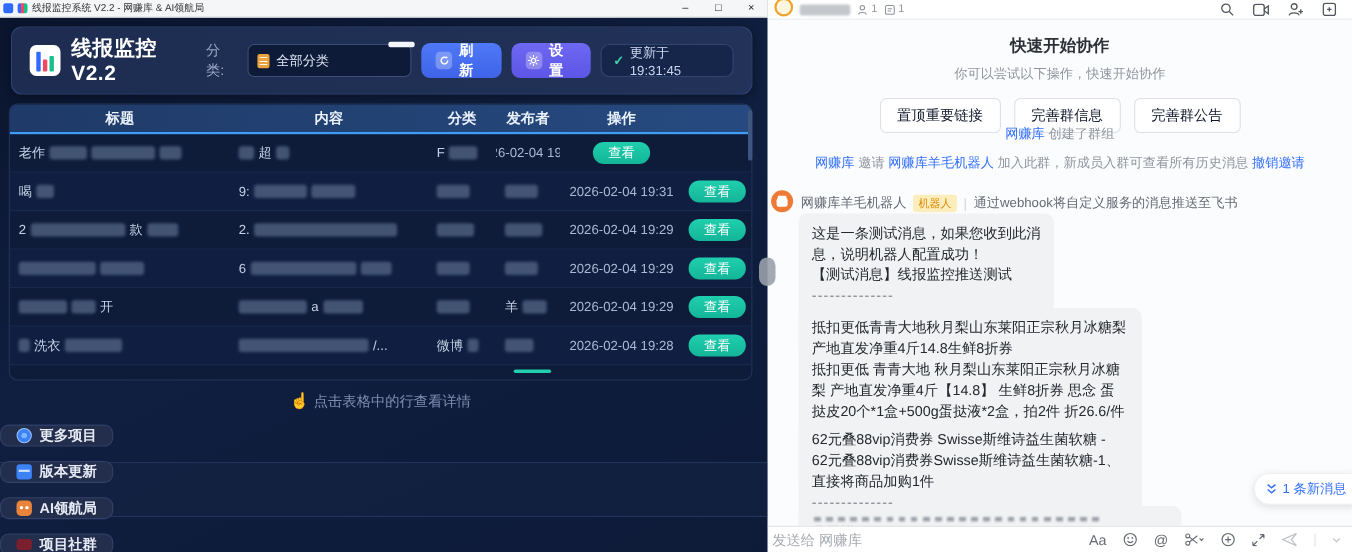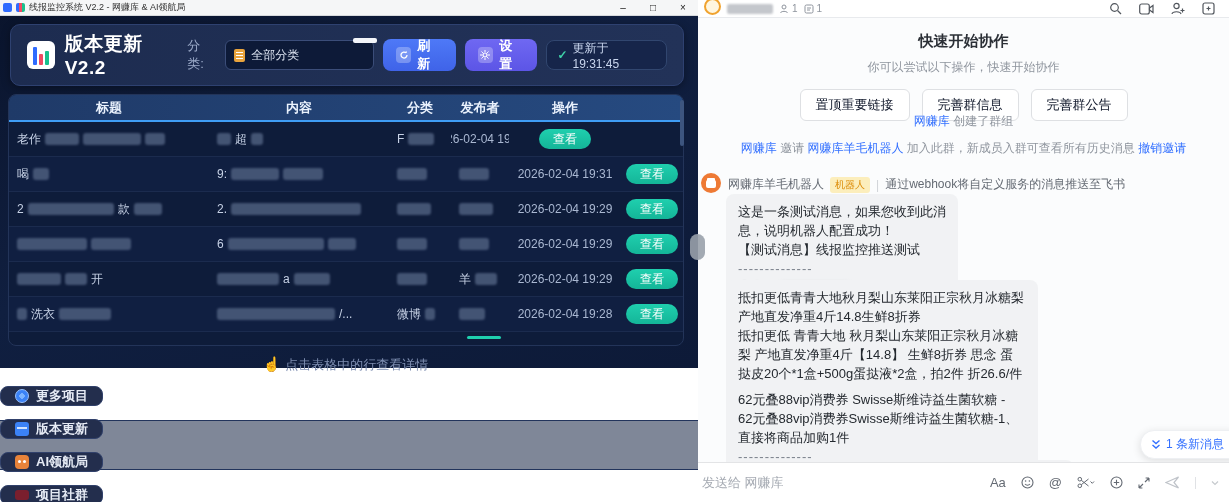--- a/index.html
+++ b/index.html
@@ -1,21 +1,21 @@
 <!DOCTYPE html>
 <html><head>
 <meta charset="utf-8">
 <style>
   * { margin:0; padding:0; box-sizing:border-box; }
   html,body { width:1229px; height:502px; overflow:hidden; background:#fff;
               font-family:"Liberation Sans", sans-serif; }
   .stage { position:absolute; left:0; top:0; width:1229px; height:502px; overflow:hidden; }
 
   
-  .lw { position:absolute; left:0; top:0; width:698px; height:368px; background:linear-gradient(155deg,#0a142c 0%,#101f40 45%,#0d1a38 100%); }
+  .lw { position:absolute; left:0; top:0; width:698px; height:502px; background:linear-gradient(155deg,#0a142c 0%,#101f40 45%,#0d1a38 100%); }
   .lw-titlebar { position:absolute; left:0; top:0; width:100%; height:16px; background:#f5f6f7; border-bottom:1px solid #d8dadd; display:flex; align-items:center; padding-left:3px; gap:4px; }
   .tb-ico { width:9px; height:9px; border-radius:2px; flex:0 0 auto; }
   .tb-ico.a { background:#2f6bff; }
   .tb-ico.b { background:linear-gradient(90deg,#2f6bff 33%,#f04a63 33%,#f04a63 66%,#19c08d 66%); }
   .tb-title { font-size:9px; color:#333; white-space:nowrap; }
   .tb-controls { margin-left:auto; display:flex; height:16px; }
   .tb-btn { width:30px; height:16px; display:flex; align-items:center; justify-content:center; font-size:10px; color:#222; cursor:pointer; }
 
   .lw-body { position:absolute; left:0; top:16px; right:0; bottom:0; }
 
@@ -99,21 +99,21 @@
   .blur-gray { background:#c6cad1; }
   .blur-blue { background:#b9c9f0; }
   .inline-blur { display:inline-block; vertical-align:middle; height:12px; background:#c6cad1; border-radius:3px; filter:blur(2px); }
 
   .new-msg-pill { position:absolute; right:-14px; top:412px; background:#fff; border:1px solid #eef0f3; box-shadow:0 2px 8px rgba(0,0,0,.12); border-radius:14px; padding:5px 18px 5px 10px; display:flex; align-items:center; gap:5px; color:#3370ff; font-size:12px; cursor:pointer; }
 
   .partial-bubble { position:absolute; left:28px; top:442px; width:348px; height:22px; background:#f1f2f4; border-radius:8px 8px 0 0; overflow:hidden; }
   .dotline { position:absolute; left:42px; top:9px; width:260px; height:4px; filter:blur(1px);
              background:repeating-linear-gradient(90deg,#9aa0a8 0 6px, transparent 6px 11px); }
 
-  .composer { position:absolute; left:0; right:0; bottom:0; height:40px; background:#fff; border-top:1px solid #e3e4e6; display:flex; align-items:center; padding:0 10px 0 4px;gap:48px; }
+  .composer { position:absolute; left:0; right:0; bottom:0; height:24px; background:#fff; border-top:1px solid #e3e4e6; display:flex; align-items:center; padding:0 10px 0 4px;gap:48px; }
   .composer .ph { color:#a6abb3; font-size:13px; }
   .comp-icons { margin-left:auto; display:flex; align-items:center; gap:15px; color:#646a73; }
   .comp-icons .txtico { font-size:13px; }
   .comp-div { width:1px; height:12px; background:#e0e2e5; }
 
   .side-handle { position:absolute; left:690px; top:234px; width:15px; height:26px; background:#99a1ab; border-radius:13px; opacity:.9; cursor:pointer; }
 </style>
 </head>
 <body>
 
@@ -132,21 +132,21 @@
     </div>
 
     <div class="lw-body">
 
       <div class="hdr-card">
         <div class="logo">
             <i class="l1"></i>
             <i class="l2"></i>
             <i class="l3"></i>
           </div>
-        <div class="app-title">版本更新 V2.2</div>
+        <div class="app-title">线报监控 V2.2</div>
         <div class="hdr-right">
           <span class="cat-label">分类:</span>
           <div class="cat-select">
             <span class="clip-ico"></span>
             <span class="val">全部分类</span>
             <span class="cat-dash"></span>
           </div>
           <div class="btn btn-refresh">
             <span class="ico-box">
               <svg width="10" height="10" viewBox="0 0 10 10">

